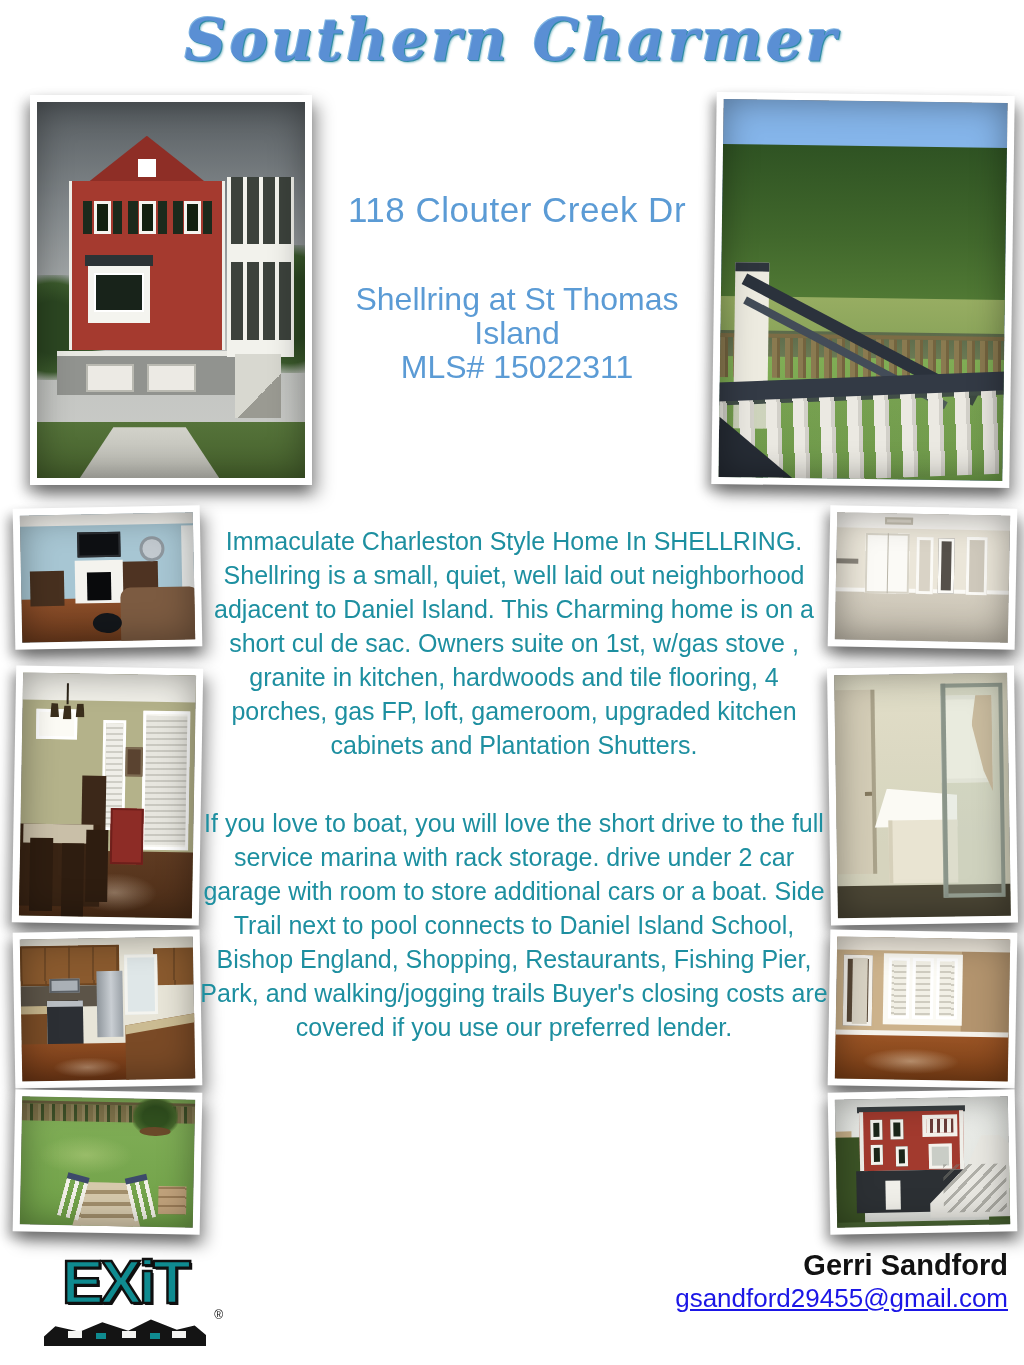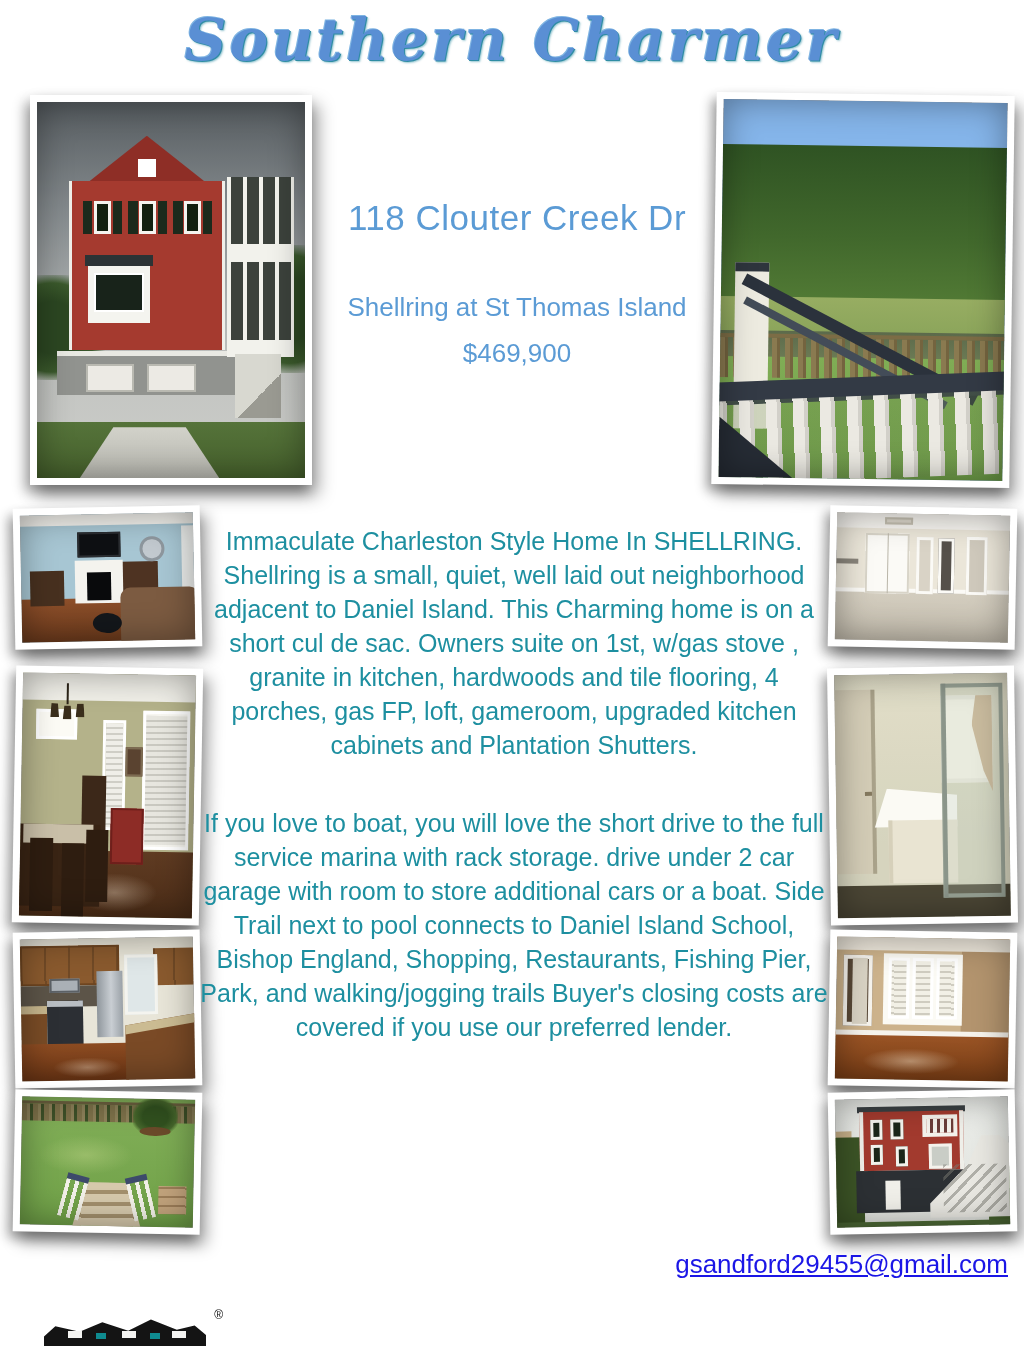--- a/index.html
+++ b/index.html
@@ -190,22 +190,22 @@
   .r-porchdoor{right:12%;top:34%;width:22%;height:22%;background:#c9cdc6;border:3px solid #f4f2ec;box-sizing:border-box;}
   .r-dark{left:-4%;top:57%;width:108%;height:37%;background:#2c3034;}
   .r-door{left:24%;top:66%;width:14%;height:26%;background:#f0efe9;}
   .r-stairs{right:-6%;top:30%;width:52%;height:64%;background:#e9e8e2;
             clip-path:polygon(58% 0,78% 0,100% 20%,100% 100%,0 100%,0 82%,42% 36%);}
   .r-stairlines{right:2%;top:52%;width:36%;height:38%;background:repeating-linear-gradient(135deg,rgba(120,120,112,.5) 0 3px,rgba(0,0,0,0) 3px 9px);}
   .r-grass{left:0;bottom:0;width:100%;height:4%;background:#4e6a36;}
 
   
   .addr{position:absolute;left:318px;top:182px;width:398px;text-align:center;color:#5b9bd5;}
-  .addr h1{margin:16px 0 52px 0;font-size:35px;font-weight:normal;letter-spacing:.5px;}
-  .addr .line{font-size:26px;line-height:34px;margin-top:12px;}
+  .addr h1{margin:8px 0 52px 0;font-size:35px;font-weight:normal;letter-spacing:.5px;}
+  .addr .line{font-size:32px;line-height:34px;}
 
   
   .copy{position:absolute;left:200px;top:524px;width:628px;text-align:center;
         color:#1d8fa0;font-size:25px;line-height:34px;}
   .copy p{margin:0 0 44px 0;}
 
   
   .contact{position:absolute;right:16px;top:1248px;text-align:right;color:#121212;}
   .contact .name{font-size:29px;font-weight:bold;line-height:34px;}
   .contact .phone{font-size:26px;line-height:31px;}
@@ -261,21 +261,21 @@
         <div class="f-deck" style="top:38%"></div>
         <div class="f-deck" style="top:92%"></div>
       </div>
       <div class="f-stairs"></div>
     </div>
   </div>
 
   <div class="addr">
     <h1>118 Clouter Creek Dr</h1>
     <div class="line">Shellring at St Thomas Island</div>
-    <div class="line">$469,900</div>
+    <div class="line">MLS# 15022311</div>
   </div>
 
   <div class="photo ph-porch">
     <div class="pic">
       <div class="v-sky"></div>
         <div class="v-trees"></div>
       <div class="v-bank"></div>
         <div class="v-pond"></div>
         <div class="v-grass"></div>
       <div class="v-fence"></div>
@@ -437,26 +437,28 @@
       <div class="r-grass"></div>
     </div>
   </div>
 
   <div class="copy">
     <p>Immaculate Charleston Style Home In SHELLRING. Shellring is a small, quiet, well laid out neighborhood adjacent to Daniel Island. This Charming home is on a short cul de sac. Owners suite on 1st, w/gas stove , granite in kitchen, hardwoods and tile flooring, 4 porches, gas FP, loft, gameroom, upgraded kitchen cabinets and Plantation Shutters.</p>
     <p>If you love to boat, you will love the short drive to the full service marina with rack storage. drive under 2 car garage with room to store additional cars or a boat. Side Trail next to pool connects to Daniel Island School, Bishop England, Shopping, Restaurants, Fishing Pier, Park, and walking/jogging trails Buyer's closing costs are covered if you use our preferred lender.</p>
   </div>
 
   <div class="exitlogo">
+    <div class="exit-word">EXiT</div>
     <div class="exit-house"></div>
     <span class="exit-w" style="left:24px"></span>
     <span class="exit-t" style="left:52px"></span>
     <span class="exit-w" style="left:78px"></span>
     <span class="exit-t" style="left:106px"></span>
     <span class="exit-w" style="left:128px"></span>
     <span class="exit-reg">®</span>
   </div>
 
   <div class="contact">
+    <div class="name">Gerri Sandford</div>
     <a class="email">gsandford29455@gmail.com</a>
   </div>
 
 </div>
 
 </body></html>

